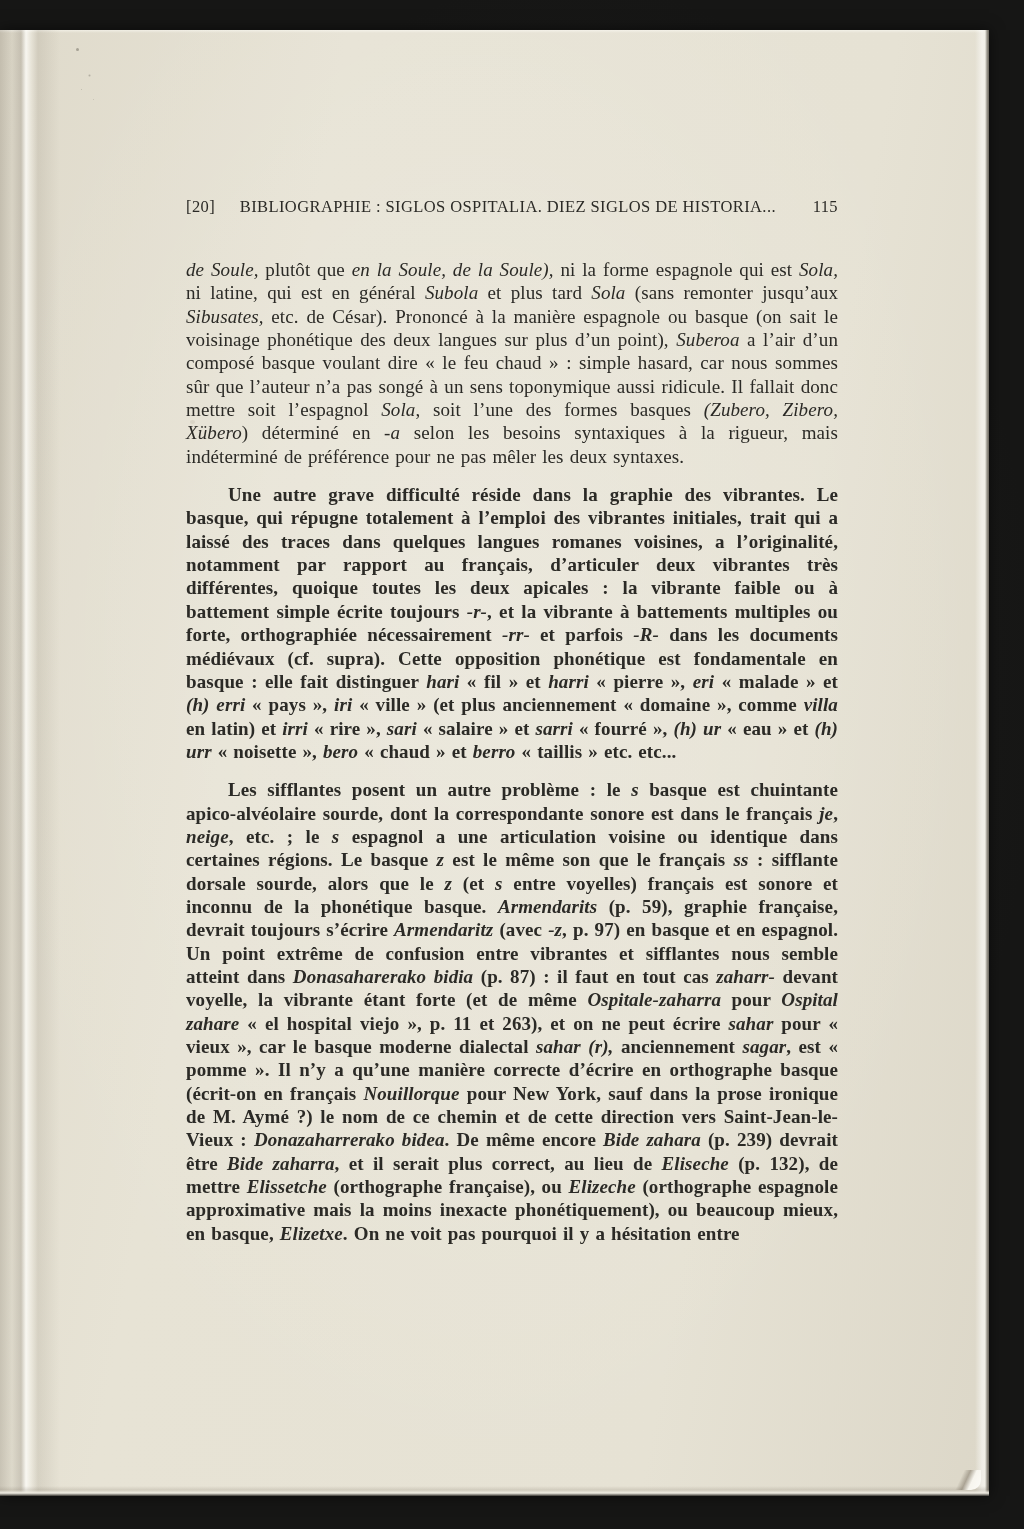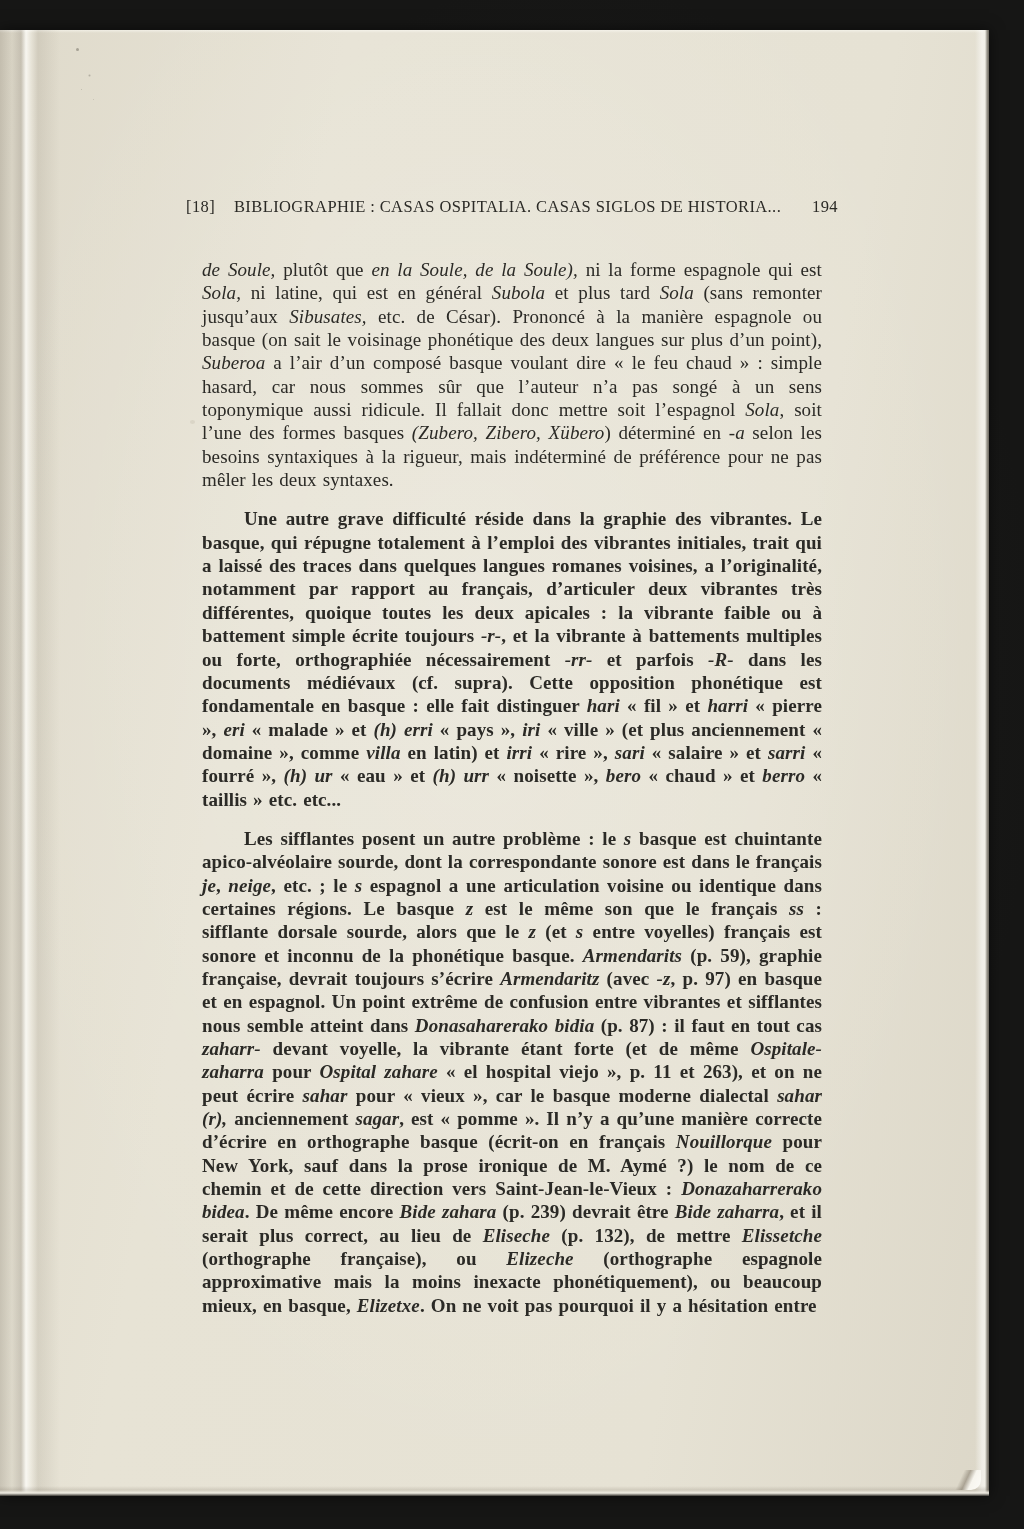--- a/index.html
+++ b/index.html
@@ -86,40 +86,40 @@
   }
   .pheader .htitle { flex: 1; text-align: center; padding-left: 6px; padding-right: 18px; }
   .bodytext {
     margin-top: 41px;
     font-size: 19px;
     line-height: 23.35px;
     text-align: justify;
     word-spacing: 1.2px;
     letter-spacing: 0.1px;
   }
-  .para { margin: 16px; }
+  .para { margin: 0; }
   .para + .para { margin-top: 15px; font-weight: bold; }
   .para.indent { text-indent: 42px; }
   .it { font-style: italic; }
 </style>
 </head>
 <body>
 
 <div class="scan">
   <div class="page">
     <div class="edge-top"></div>
     <div class="crease"></div>
     <div class="stain s1"></div>
     <div class="stain s2"></div>
 
     <div class="content">
       <div class="pheader">
-        <span>[18]</span>
-        <span class="htitle">BIBLIOGRAPHIE : CASAS OSPITALIA. CASAS SIGLOS DE HISTORIA...</span>
-        <span>194</span>
+        <span>[20]</span>
+        <span class="htitle">BIBLIOGRAPHIE : SIGLOS OSPITALIA. DIEZ SIGLOS DE HISTORIA...</span>
+        <span>115</span>
       </div>
       <div class="bodytext">
           <p class="para"><span class="it">de Soule,</span><span> plutôt que </span><span class="it">en la Soule, de la Soule),</span><span> ni la forme espagnole qui est </span><span class="it">Sola,</span><span> ni latine, qui est en général </span><span class="it">Subola</span><span> et plus tard </span><span class="it">Sola</span><span> (sans remonter jusqu’aux </span><span class="it">Sibusates,</span><span> etc. de César). Prononcé à la manière espagnole ou basque (on sait le voisinage phonétique des deux langues sur plus d’un point), </span><span class="it">Suberoa</span><span> a l’air d’un composé basque voulant dire « le feu chaud » : simple hasard, car nous sommes sûr que l’auteur n’a pas songé à un sens toponymique aussi ridicule. Il fallait donc mettre soit l’espagnol </span><span class="it">Sola</span><span>, soit l’une des formes basques </span><span class="it">(Zubero, Zibero, Xübero</span><span>) déterminé en </span><span class="it">-a</span><span> selon les besoins syntaxiques à la rigueur, mais indéterminé de préférence pour ne pas mêler les deux syntaxes.</span></p>
           <p class="para indent"><span>Une autre grave difficulté réside dans la graphie des vibrantes. Le basque, qui répugne totalement à l’emploi des vibrantes initiales, trait qui a laissé des traces dans quelques langues romanes voisines, a l’originalité, notamment par rapport au français, d’articuler deux vibrantes très différentes, quoique toutes les deux apicales : la vibrante faible ou à battement simple écrite toujours </span><span class="it">-r-</span><span>, et la vibrante à battements multiples ou forte, orthographiée nécessairement </span><span class="it">-rr-</span><span> et parfois </span><span class="it">-R-</span><span> dans les documents médiévaux (cf. supra). Cette opposition phonétique est fondamentale en basque : elle fait distinguer </span><span class="it">hari</span><span> « fil » et </span><span class="it">harri</span><span> « pierre », </span><span class="it">eri</span><span> « malade » et </span><span class="it">(h) erri</span><span> « pays », </span><span class="it">iri</span><span> « ville » (et plus anciennement « domaine », comme </span><span class="it">villa</span><span> en latin) et </span><span class="it">irri</span><span> « rire », </span><span class="it">sari</span><span> « salaire » et </span><span class="it">sarri</span><span> « fourré », </span><span class="it">(h) ur</span><span> « eau » et </span><span class="it">(h) urr</span><span> « noisette », </span><span class="it">bero</span><span> « chaud » et </span><span class="it">berro</span><span> « taillis » etc. etc...</span></p>
           <p class="para indent"><span>Les sifflantes posent un autre problème : le </span><span class="it">s</span><span> basque est chuintante apico-alvéolaire sourde, dont la correspondante sonore est dans le français </span><span class="it">je</span><span>, </span><span class="it">neige</span><span>, etc. ; le </span><span class="it">s</span><span> espagnol a une articulation voisine ou identique dans certaines régions. Le basque </span><span class="it">z</span><span> est le même son que le français </span><span class="it">ss</span><span> : sifflante dorsale sourde, alors que le </span><span class="it">z</span><span> (et </span><span class="it">s</span><span> entre voyelles) français est sonore et inconnu de la phonétique basque. </span><span class="it">Armendarits</span><span> (p. 59), graphie française, devrait toujours s’écrire </span><span class="it">Armendaritz</span><span> (avec </span><span class="it">-z</span><span>, p. 97) en basque et en espagnol. Un point extrême de confusion entre vibrantes et sifflantes nous semble atteint dans </span><span class="it">Donasaharerako bidia</span><span> (p. 87) : il faut en tout cas </span><span class="it">zaharr-</span><span> devant voyelle, la vibrante étant forte (et de même </span><span class="it">Ospitale-zaharra</span><span> pour </span><span class="it">Ospital zahare</span><span> « el hospital viejo », p. 11 et 263), et on ne peut écrire </span><span class="it">sahar</span><span> pour « vieux », car le basque moderne dialectal </span><span class="it">sahar (r),</span><span> anciennement </span><span class="it">sagar</span><span>, est « pomme ». Il n’y a qu’une manière correcte d’écrire en orthographe basque (écrit-on en français </span><span class="it">Nouillorque</span><span> pour New York, sauf dans la prose ironique de M. Aymé ?) le nom de ce chemin et de cette direction vers Saint-Jean-le-Vieux : </span><span class="it">Donazaharrerako bidea</span><span>. De même encore </span><span class="it">Bide zahara</span><span> (p. 239) devrait être </span><span class="it">Bide zaharra</span><span>, et il serait plus correct, au lieu de </span><span class="it">Eliseche</span><span> (p. 132), de mettre </span><span class="it">Elissetche</span><span> (orthographe française), ou </span><span class="it">Elizeche</span><span> (orthographe espagnole approximative mais la moins inexacte phonétiquement), ou beaucoup mieux, en basque, </span><span class="it">Elizetxe</span><span>. On ne voit pas pourquoi il y a hésitation entre</span></p>
         </div>
     </div>
 
     <div class="edge-right"></div>
     <div class="edge-bottom"></div>

